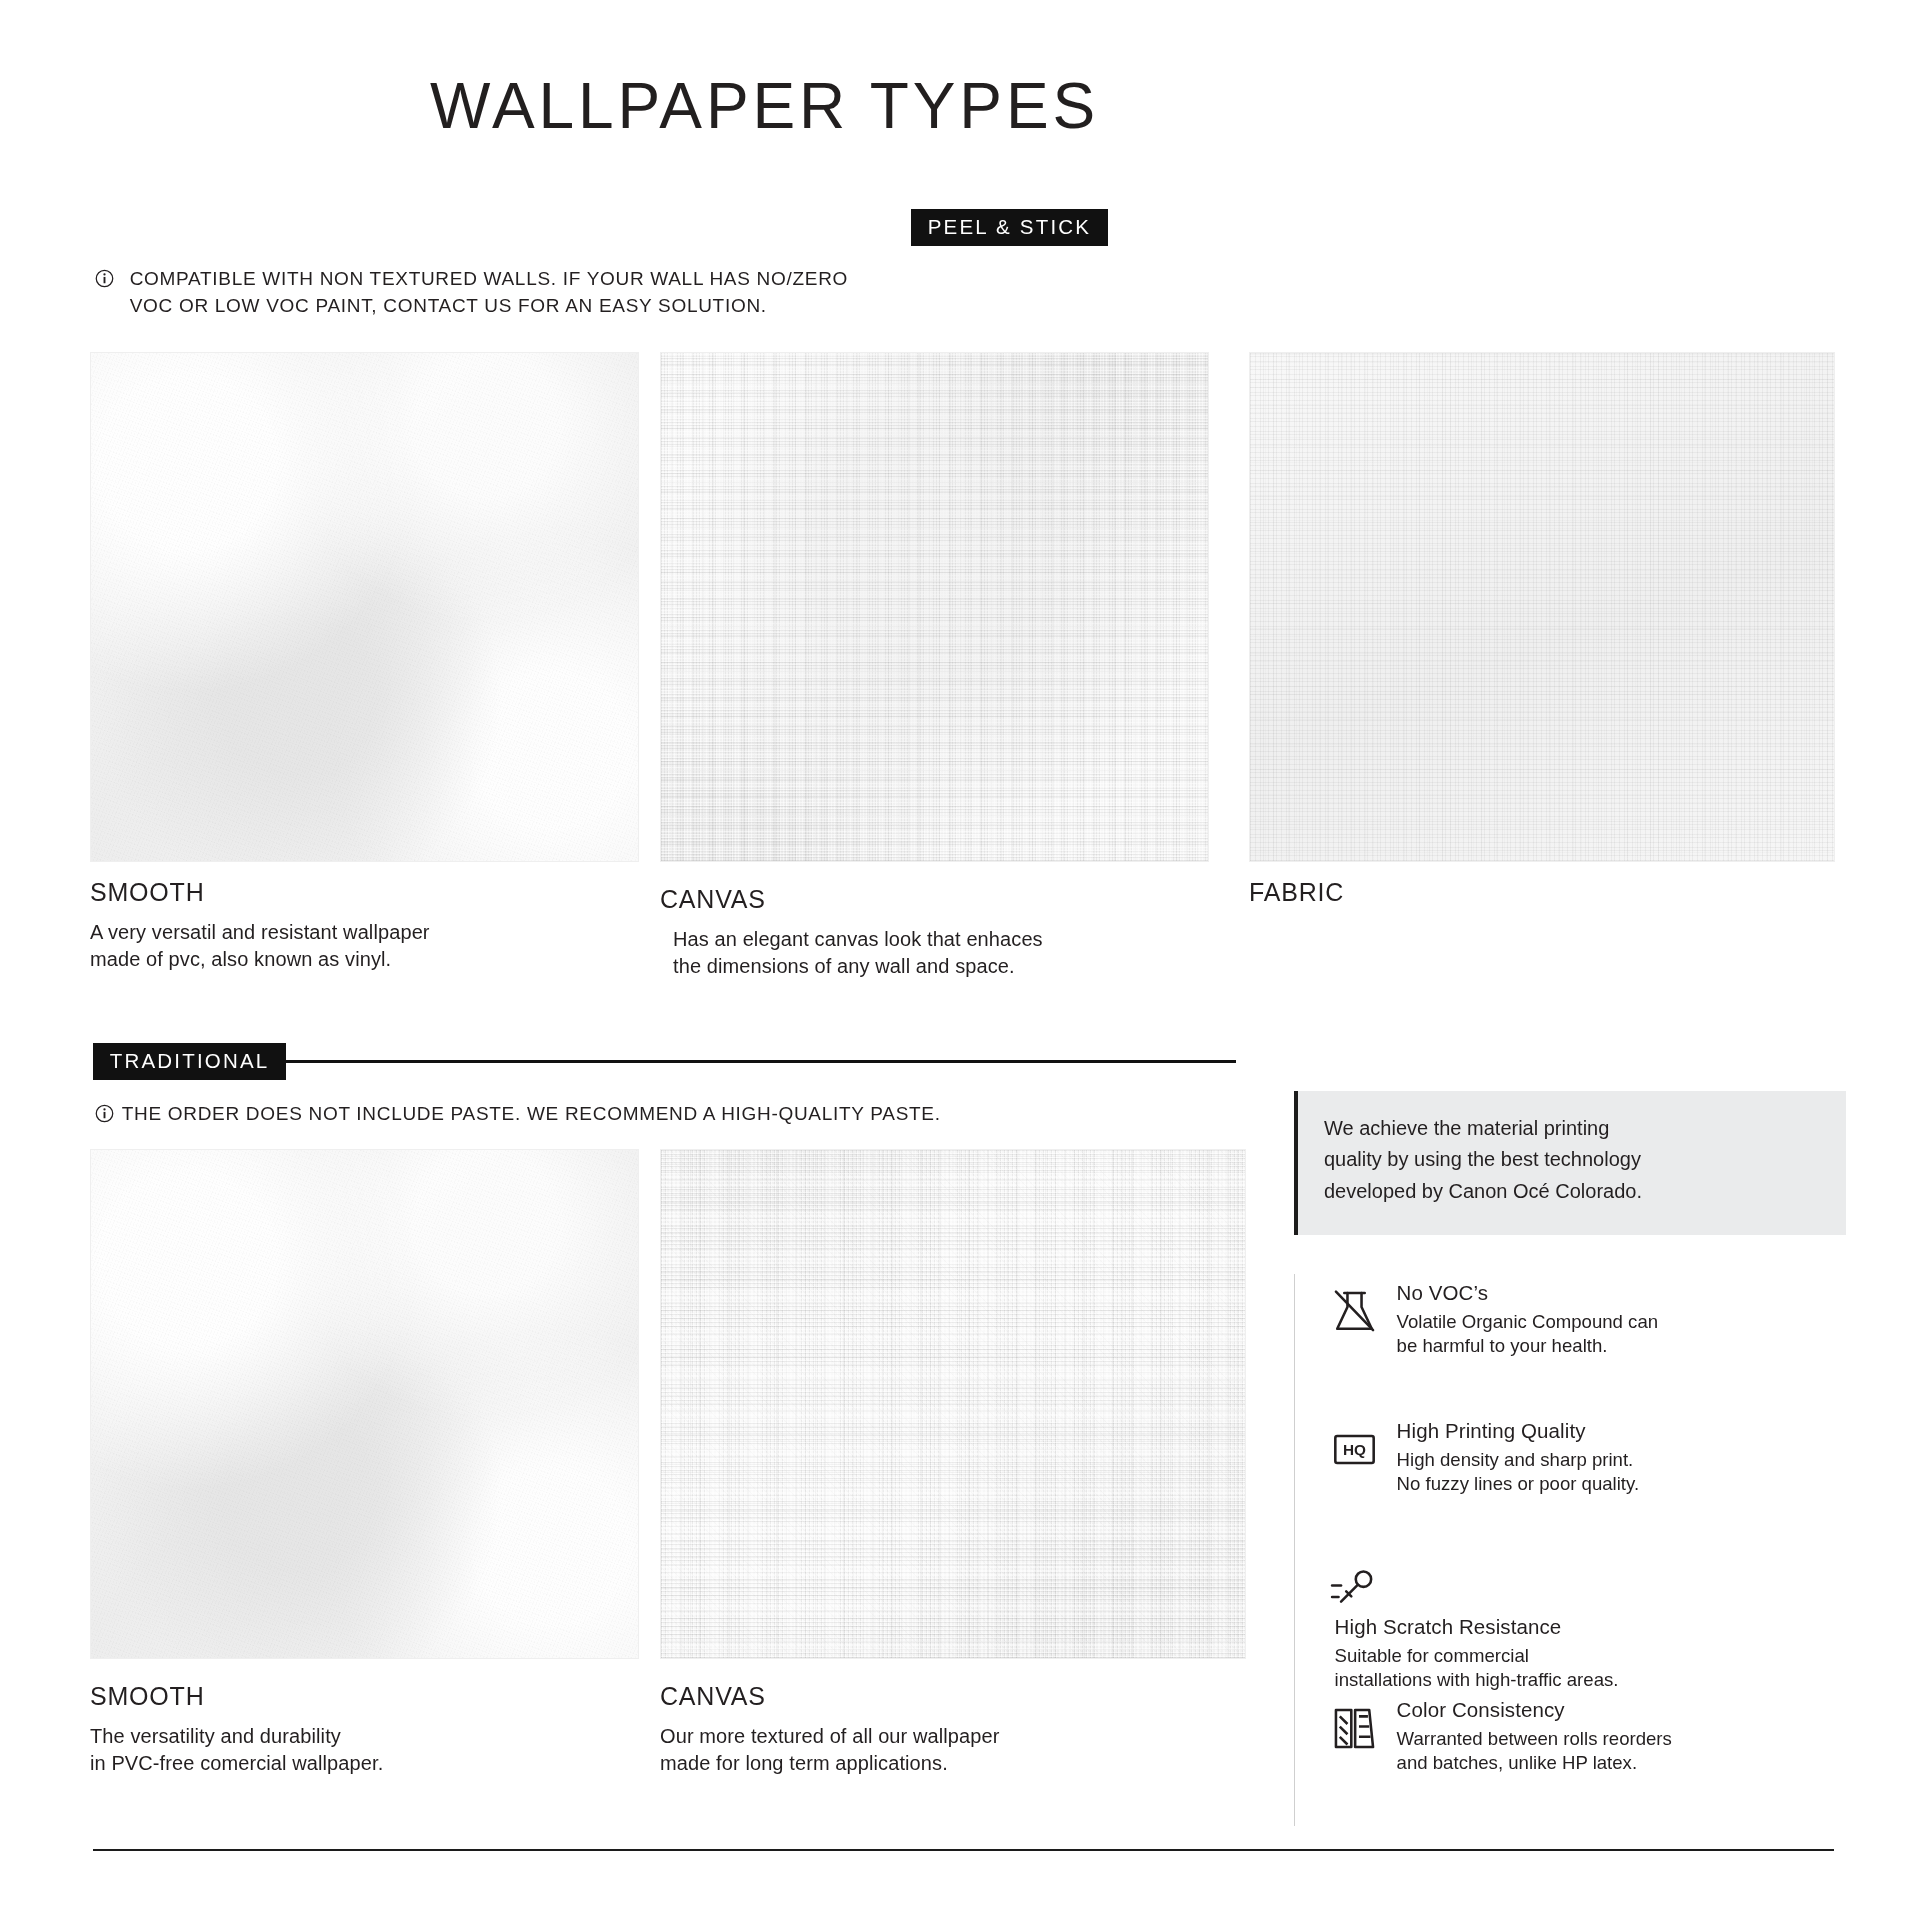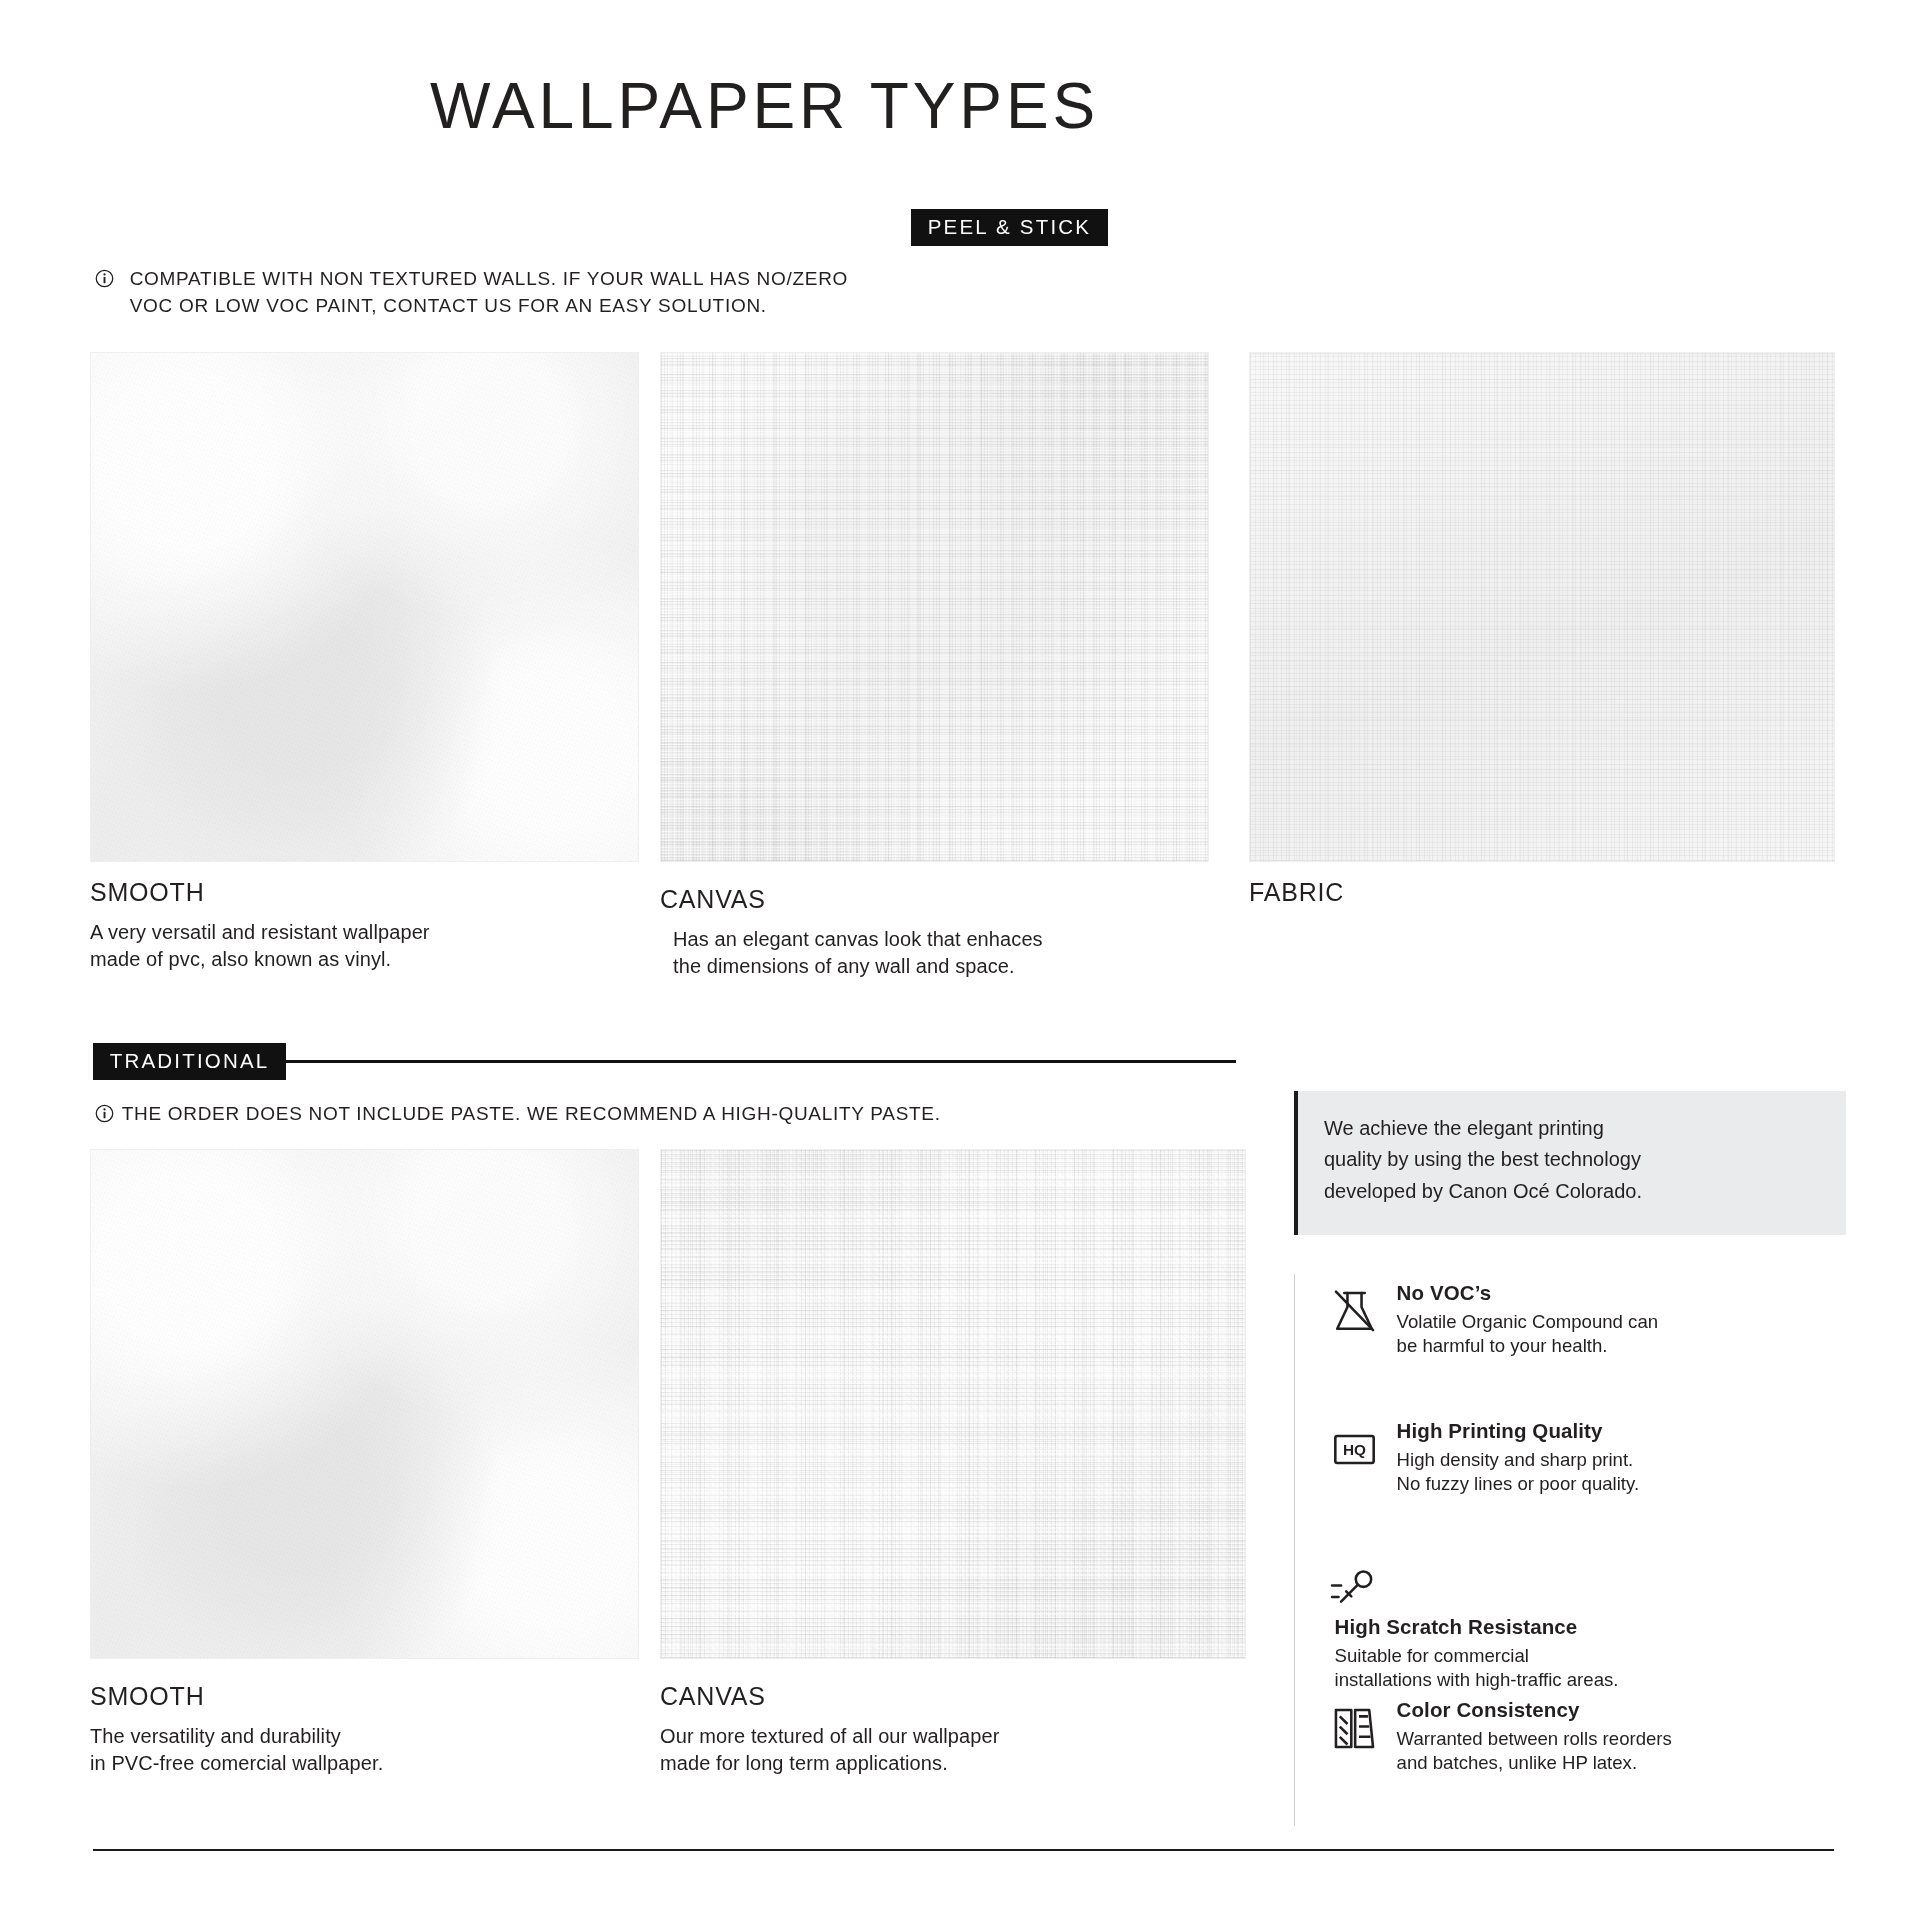--- a/index.html
+++ b/index.html
@@ -212,21 +212,21 @@
     width: 62px;
     flex: none;
     display: flex;
     justify-content: center;
     padding-top: 2.6px;
   }
   .feature .f-icon svg { display: block; }
   .feature .f-text { flex: 1; padding-left: 11.6px; }
   .f-title {
     font-size: 20.5px;
-    font-weight: 700;
+    font-weight: 400;
     color: #231f20;
     line-height: 1.2;
     margin-bottom: 4.5px;
     letter-spacing: 0.1px;
   }
   .f-desc {
     font-size: 18.6px;
     line-height: 1.31;
     color: #231f20;
   }
@@ -310,21 +310,21 @@
   </div>
 
   <div class="sw-title" style="left: 660px; top: 1682px;">CANVAS</div>
   <div class="sw-desc" style="left: 660px; top: 1723px; width: 578px;">
     <span>Our more textured of all our wallpaper</span><br>
     <span>made for long term applications.</span>
   </div>
 
   <div class="quote-box">
     <p>
-      <span>We achieve the elegant printing</span><br>
+      <span>We achieve the material printing</span><br>
       <span>quality by using the best technology</span><br>
       <span>developed by Canon Océ Colorado.</span>
     </p>
   </div>
 
   <div class="feature-divider"></div>
 
   <div class="feature" style="top: 1281px;">
     <span class="f-icon">
       <svg width="55" height="55" viewBox="0 0 86 86">

